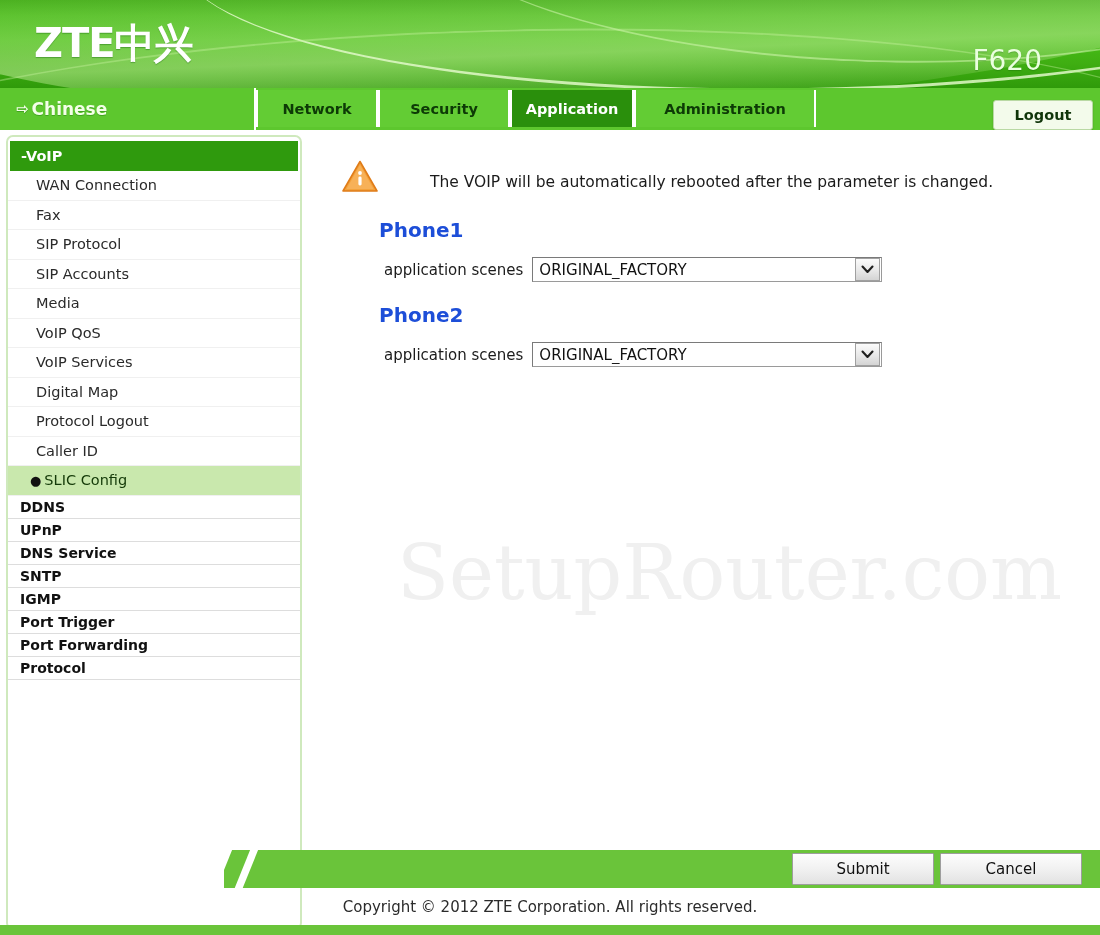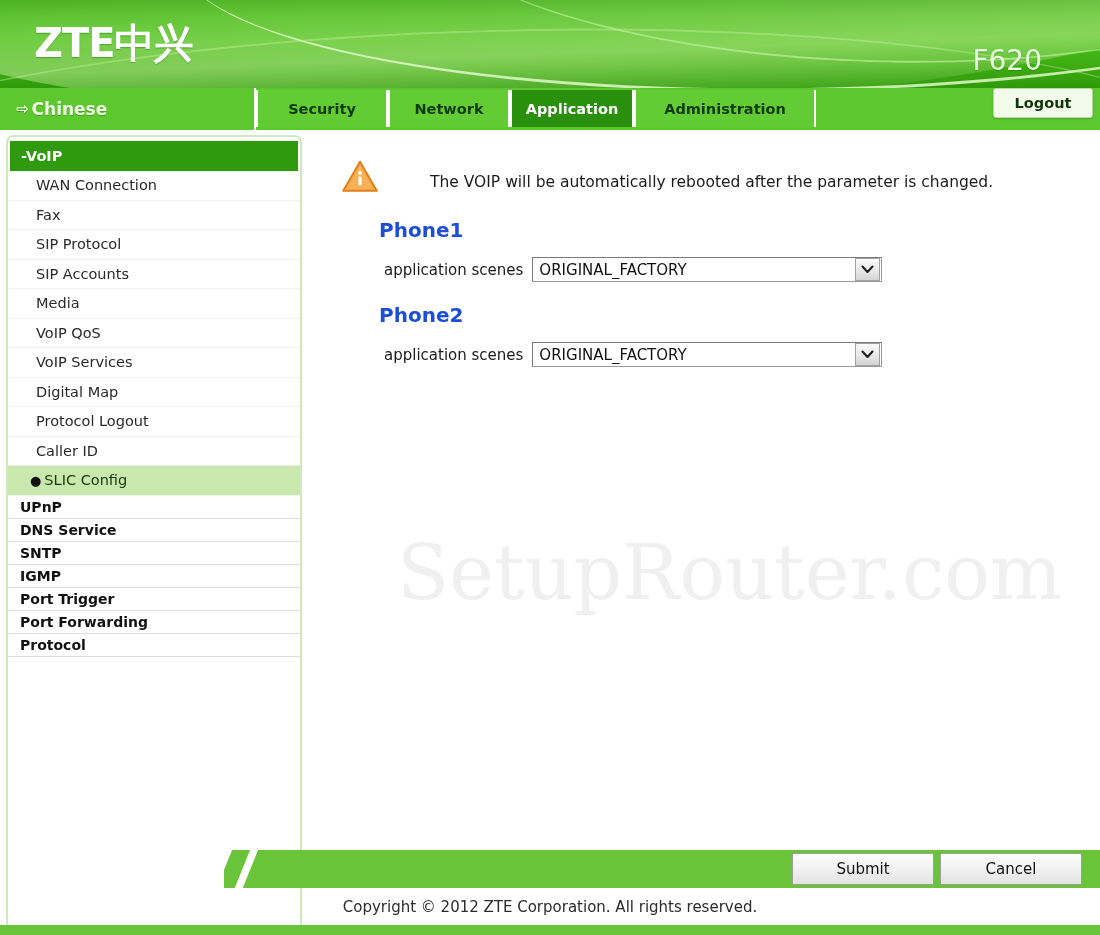--- a/index.html
+++ b/index.html
@@ -147,21 +147,21 @@
     background: #2a8f0c;
     color: #ffffff;
   }
   .tab-spacer {
     flex: 1;
     background: #5dc72e;
   }
   .logout-wrap {
     width: 114px;
     display: flex;
-    align-items: flex-start;
+    align-items: flex-end;
     justify-content: center;
     background: #5dc72e;
   }
   .logout-btn {
     width: 100px;
     height: 30px;
     background: #f3fbeb;
     border: 1px solid #b9d9a4;
     border-radius: 3px;
     font-size: 14.5px;
@@ -437,25 +437,25 @@
 </div>
 
 <div class="navbar">
   <div class="lang-cell">
     <span class="lang-link">
       <span class="arrow-icon">⇨</span>
       <span>Chinese</span>
     </span>
   </div>
   <div class="tabs">
+    <div class="tab w-network">
+        <span>Network</span>
+      </div>
     <div class="tab w-security">
         <span>Security</span>
-      </div>
-    <div class="tab w-network">
-        <span>Network</span>
       </div>
     <div class="tab w-application active">
         <span>Application</span>
       </div>
     <div class="tab w-administration">
         <span>Administration</span>
       </div>
     <div class="tab-spacer"></div>
   </div>
   <div class="logout-wrap">
@@ -499,20 +499,23 @@
           <span>Protocol Logout</span>
         </div>
       <div class="menu-sub">
           <span>Caller ID</span>
         </div>
       <div class="menu-sub selected">
         <span class="bullet-icon">●</span>
         <span>SLIC Config</span>
       </div>
 
+      <div class="menu-top">
+          <span>DDNS</span>
+        </div>
       <div class="menu-top">
           <span>UPnP</span>
         </div>
       <div class="menu-top">
           <span>DNS Service</span>
         </div>
       <div class="menu-top">
           <span>SNTP</span>
         </div>
       <div class="menu-top">

